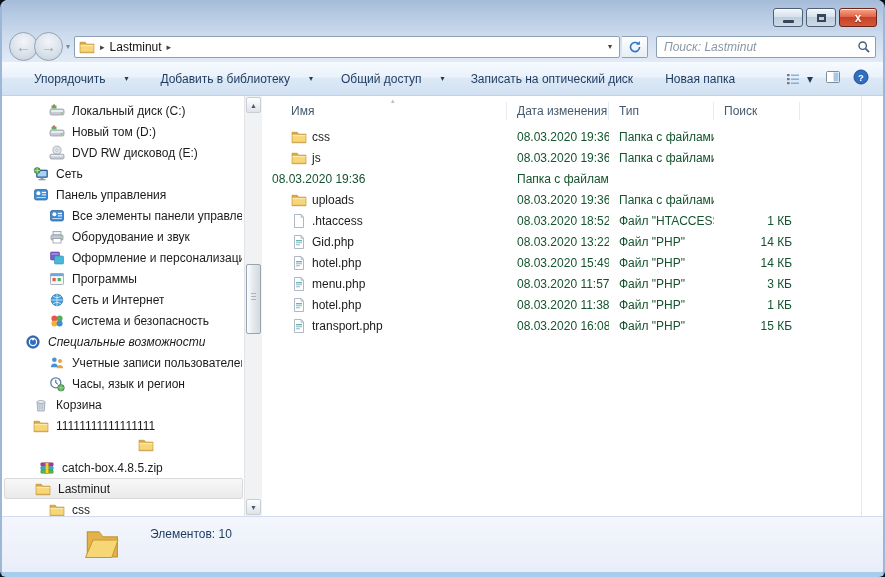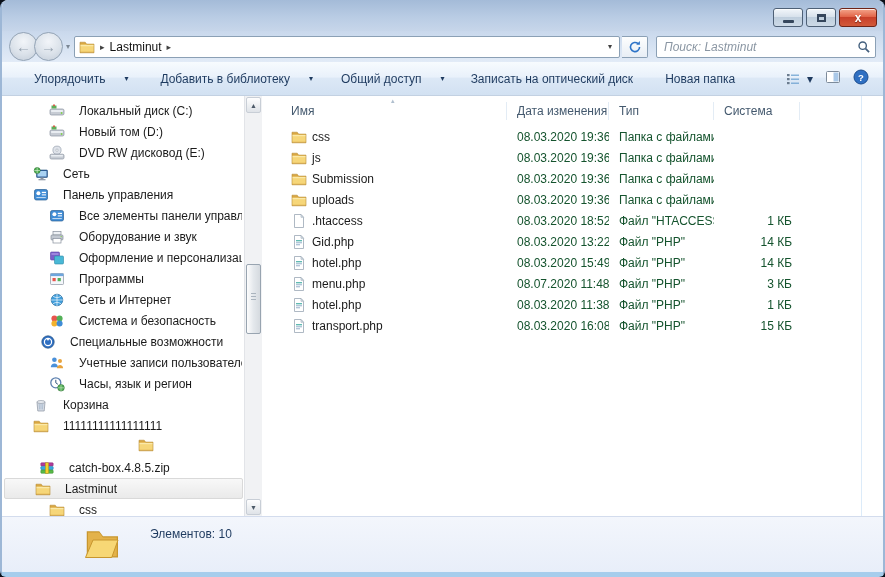--- a/index.html
+++ b/index.html
@@ -99,21 +99,21 @@
   .tb-right { margin-left: auto; display: flex; align-items: center; gap: 12px; padding-right: 4px; }
   .viewbtn { display: flex; align-items: center; gap: 6px; }
   .icon { display: inline-block; }
   .icon svg { width: 100%; height: 100%; display: block; }
   .i16 { width: 16px; height: 16px; flex: 0 0 16px; }
   .i14 { width: 14px; height: 14px; flex: 0 0 14px; }
   
   .main { flex: 1; display: flex; background: #fff; min-height: 0; }
   .sidebar { width: 260px; flex: 0 0 260px; position: relative; padding-top: 4px; overflow: hidden; }
   .side-item {
-    height: 21px; display: flex; align-items: center; gap: 14px;
+    height: 21px; display: flex; align-items: center; gap: 7px;
     margin-right: 19px; white-space: nowrap; overflow: hidden;
     border: 1px solid transparent;
   }
   .side-item.selected {
     background: linear-gradient(180deg,#f8f8f8,#eaeaea);
     border: 1px solid #d9d9d9; border-radius: 2px; margin-left: 2px;
   }
   .side-item .lbl { overflow: hidden; }
   
   .vscroll { position: absolute; top: 0; right: 0; width: 18px; bottom: 0; background: #f1f2f4; border-left: 1px solid #e2e4e8; }
@@ -390,21 +390,21 @@
             <span class="icon i16">
               <svg viewBox="0 0 16 16">
                 <circle cx="5.4" cy="5.4" r="3" fill="#e8554d"></circle>
                 <circle cx="10.6" cy="5.4" r="3" fill="#53b057"></circle>
                 <circle cx="5.4" cy="10.6" r="3" fill="#f2b22e"></circle>
                 <circle cx="10.6" cy="10.6" r="3" fill="#3f8cd6"></circle>
               </svg>
             </span>
             <span class="lbl">Система и безопасность</span>
           </div>
-          <div class="side-item" style="padding-left: 37px;">
+          <div class="side-item" style="padding-left: 22px; font-style: italic;">
             <span class="icon i16">
               <svg viewBox="0 0 16 16">
                 <circle cx="8" cy="8" r="6.2" fill="#2f6fc2" stroke="#24507e" stroke-width="0.7"></circle>
                 <circle cx="8" cy="8" r="3.6" fill="none" stroke="#fff" stroke-width="1.2"></circle>
                 <circle cx="8" cy="5.6" r="1" fill="#fff"></circle>
               </svg>
             </span>
             <span class="lbl">Специальные возможности</span>
           </div>
           <div class="side-item" style="padding-left: 46px;">
@@ -501,21 +501,21 @@
         <div class="sb-btn sb-down">▼</div>
       </div>
     </div>
     <div class="filearea">
       <div class="rightline"></div>
       <div class="fgrid fheader">
         <span class="sort-arrow">▴</span>
         <div class="hcell">Имя</div>
         <div class="hcell">Дата изменения</div>
         <div class="hcell">Тип</div>
-        <div class="hcell">Система</div>
+        <div class="hcell">Поиск</div>
       </div>
       <div id="file-rows">
           <div class="fgrid frow">
             <div class="fcell-name">
               <span class="icon i16">
                 <svg viewBox="0 0 16 16">
                   <path d="M1 3.2h5.2l1.4 1.9H15v8.7H1z" fill="#d9a741"></path>
                   <path d="M1 5.8h14v7H1z" fill="#f6d679"></path>
                   <path d="M1 5.8h14v1.4H1z" fill="#fbe9a8"></path>
                   <path d="M1 3.2h5.2l1.4 1.9H15v8.7H1z" fill="none" stroke="#b98f35" stroke-width="0.6"></path>
@@ -537,31 +537,20 @@
                   <path d="M1 3.2h5.2l1.4 1.9H15v8.7H1z" fill="none" stroke="#b98f35" stroke-width="0.6"></path>
                 </svg>
               </span>
               <span>js</span>
             </div>
             <div class="fcell ">08.03.2020 19:36</div>
             <div class="fcell ">Папка с файлами</div>
             <div class="fcell fcell-size"></div>
           </div>
           <div class="fgrid frow">
-            <div class="fcell-name">
-              <span class="icon i16">
-                <svg viewBox="0 0 16 16">
-                  <path d="M1 3.2h5.2l1.4 1.9H15v8.7H1z" fill="#d9a741"></path>
-                  <path d="M1 5.8h14v7H1z" fill="#f6d679"></path>
-                  <path d="M1 5.8h14v1.4H1z" fill="#fbe9a8"></path>
-                  <path d="M1 3.2h5.2l1.4 1.9H15v8.7H1z" fill="none" stroke="#b98f35" stroke-width="0.6"></path>
-                </svg>
-              </span>
-              <span>Submission</span>
-            </div>
             <div class="fcell ">08.03.2020 19:36</div>
             <div class="fcell ">Папка с файлами</div>
             <div class="fcell fcell-size"></div>
           </div>
           <div class="fgrid frow">
             <div class="fcell-name">
               <span class="icon i16">
                 <svg viewBox="0 0 16 16">
                   <path d="M1 3.2h5.2l1.4 1.9H15v8.7H1z" fill="#d9a741"></path>
                   <path d="M1 5.8h14v7H1z" fill="#f6d679"></path>
@@ -629,21 +618,21 @@
                 <svg viewBox="0 0 16 16">
                   <path d="M3.5 1.5h6.5l2.5 2.8v10.2h-9z" fill="#fff" stroke="#9aa7b5" stroke-width="0.8"></path>
                   <path d="M10 1.5l2.5 2.8H10z" fill="#dfe6ee" stroke="#9aa7b5" stroke-width="0.6"></path>
                   <rect x="5" y="6.2" width="6" height="1.1" fill="#3ba8a0"></rect>
                   <rect x="5" y="8.2" width="6" height="1.1" fill="#9fb7cf"></rect>
                   <rect x="5" y="10.2" width="4" height="1.1" fill="#9fb7cf"></rect>
                 </svg>
               </span>
               <span>menu.php</span>
             </div>
-            <div class="fcell ">08.07.2020 11:48</div>
+            <div class="fcell ">08.03.2020 11:57</div>
             <div class="fcell ">Файл "PHP"</div>
             <div class="fcell fcell-size">3 КБ</div>
           </div>
           <div class="fgrid frow">
             <div class="fcell-name">
               <span class="icon i16">
                 <svg viewBox="0 0 16 16">
                   <path d="M3.5 1.5h6.5l2.5 2.8v10.2h-9z" fill="#fff" stroke="#9aa7b5" stroke-width="0.8"></path>
                   <path d="M10 1.5l2.5 2.8H10z" fill="#dfe6ee" stroke="#9aa7b5" stroke-width="0.6"></path>
                   <rect x="5" y="6.2" width="6" height="1.1" fill="#3ba8a0"></rect>

